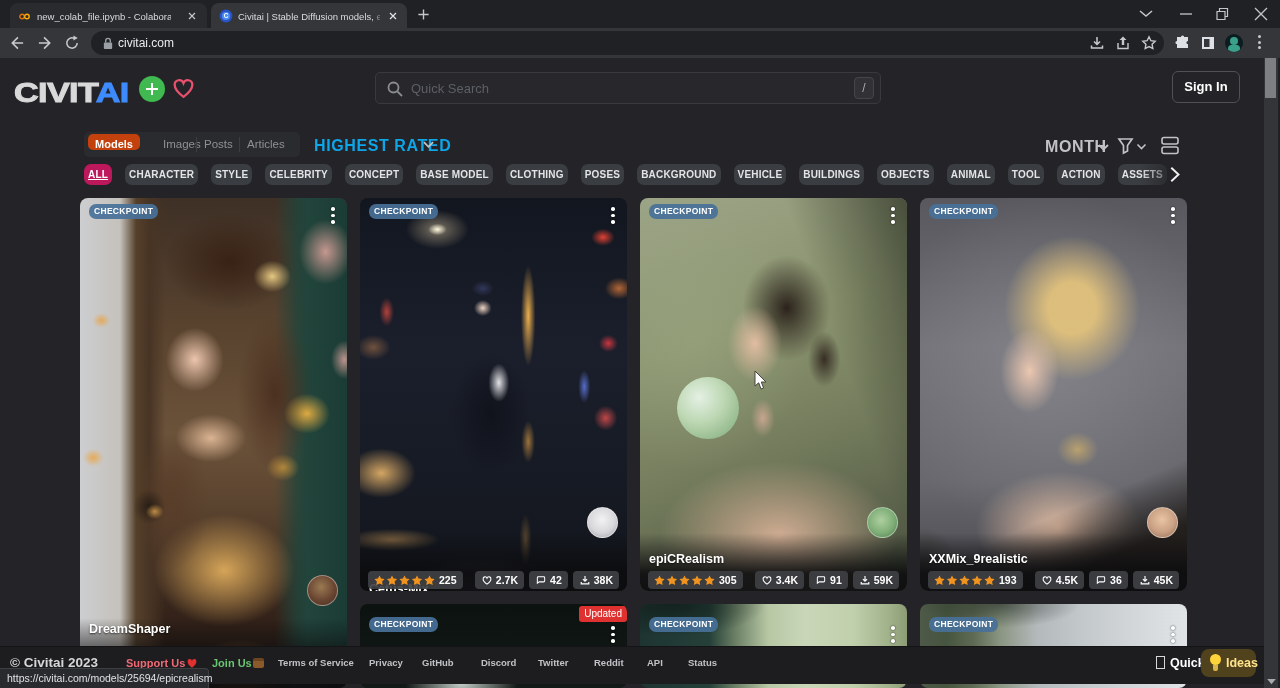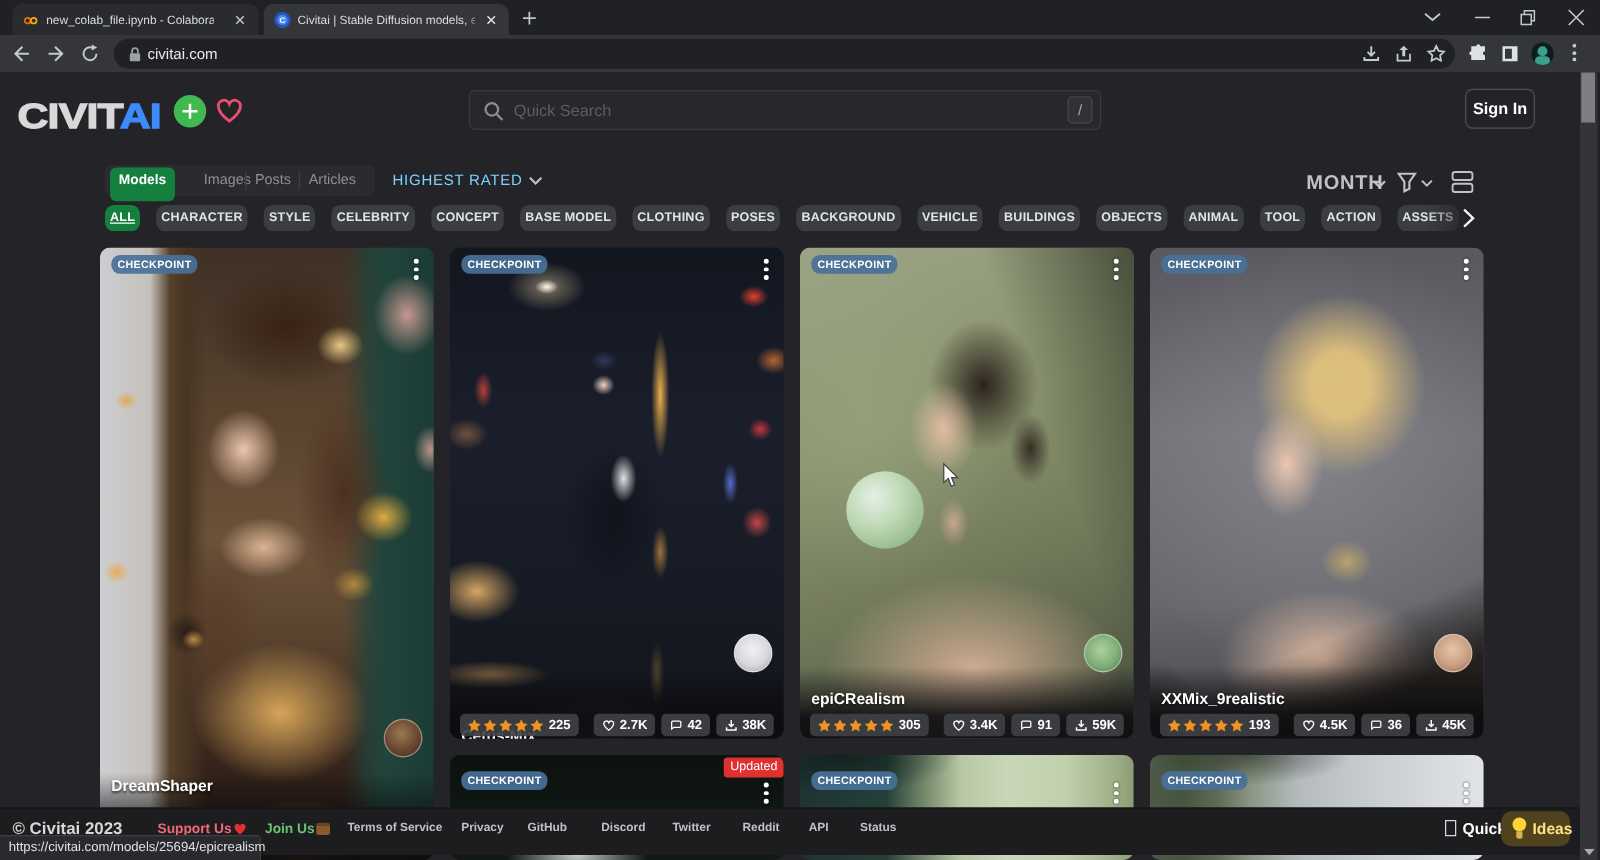--- a/index.html
+++ b/index.html
@@ -22,32 +22,32 @@
 
 #page { position:absolute; left:0; top:58px; width:1264px; height:630px; background:#242428; overflow:hidden; }
 
 #logo { position:absolute; left:14px; top:19px; font-size:28px; font-weight:bold; letter-spacing:-0.5px; color:#d9d9da; transform:scaleX(1.22); transform-origin:0 0; -webkit-text-stroke:1px #d9d9da; }
 #logo .ai { color:#3d8bfd; -webkit-text-stroke:1px #3d8bfd; }
 #plusbtn { position:absolute; left:139px; top:18px; width:26px; height:26px; border-radius:50%; background:#3fb950; }
 #heartbtn { position:absolute; left:171px; top:18px; width:25px; height:25px; }
 #searchbar { position:absolute; left:375px; top:14px; width:506px; height:32px; background:#28282c; border:1px solid #3a3a3e; border-radius:5px; }
 #searchbar .ph { position:absolute; left:35px; top:8px; font-size:13px; color:#5c5f66; }
 #slash { position:absolute; right:6px; top:4px; width:20px; height:22px; background:#323236; border:1px solid #46464a; border-radius:4px; color:#aaa; font-size:12px; text-align:center; line-height:20px; }
-#signin { position:absolute; left:1172px; top:13px; width:56px; height:32px; border:1px solid #515155; border-radius:6px; color:#fff; font-size:13px; font-weight:bold; text-align:center; line-height:30px; }
+#signin { position:absolute; left:1172px; top:13px; width:68px; height:32px; border:1px solid #515155; border-radius:6px; color:#fff; font-size:13px; font-weight:bold; text-align:center; line-height:30px; }
 
 #navrow { position:absolute; left:88px; top:76px; height:22px; white-space:nowrap; }
-.navchip { position:absolute; top:0; height:27px; border-radius:5px; font-size:11px; font-weight:bold; color:#fff; background:#15803d; text-align:center; line-height:21px; }
+.navchip { position:absolute; top:0; height:16px; border-radius:5px; font-size:11px; font-weight:bold; color:#fff; background:#c2410c; text-align:center; line-height:21px; }
 .navlink { position:absolute; top:4px; font-size:11.5px; color:#8e9095; }
 .navsep { position:absolute; top:3px; width:1px; height:15px; background:#3c3e42; }
-#hr { position:absolute; left:226px; top:3px; font-size:12px; font-weight:normal; letter-spacing:0.6px; color:#7dd3fc; white-space:nowrap; }
+#hr { position:absolute; left:226px; top:3px; font-size:16px; font-weight:bold; letter-spacing:0.6px; color:#0ea5e9; white-space:nowrap; }
 #monthrow { position:absolute; left:1045px; top:80px; height:18px; font-size:16px; font-weight:bold; letter-spacing:0.6px; color:#c1c2c5; }
 
 #chips { position:absolute; left:84px; top:106px; width:1112px; height:21px; display:flex; gap:13px; overflow:hidden; }
 .chip { flex:0 0 auto; height:21px; background:#3a3d41; border-radius:7px; color:#e3e4e6; font-size:10px; font-weight:bold; line-height:21px; padding:0 4px; letter-spacing:0.2px; }
-.chip.blue { background:#15803d; color:#fff;text-decoration:underline; }
+.chip.blue { background:#be185d; color:#fff;text-decoration:underline; }
 #chipfade { position:absolute; left:1140px; top:100px; width:56px; height:32px; background:linear-gradient(90deg, rgba(36,36,40,0), #242428 75%); }
 
 .card { position:absolute; width:267px; border-radius:8px; overflow:hidden; background:#1c1c1f; }
 .cimg { position:absolute; left:0; top:0; width:267px; height:100%; }
 .badge { position:absolute; left:9px; top:6px; height:15px; border-radius:7px; background:rgba(72,113,153,0.92); color:#fff; font-size:8.5px; font-weight:bold; letter-spacing:0.3px; line-height:15px; padding:0 5px; }
 .dots { position:absolute; right:12px; top:9px; width:4px; }
 .dots span { display:block; width:3.5px; height:3.5px; border-radius:50%; background:#fff; margin-bottom:3px; box-shadow:0 0 2px rgba(0,0,0,0.8); }
 .cgrad { position:absolute; left:0; bottom:0; width:100%; height:58px; background:linear-gradient(0deg, rgba(12,12,14,0.9) 30%, rgba(12,12,14,0)); }
 .ctitle { position:absolute; left:9px; font-size:12.5px; font-weight:bold; color:#fff; text-shadow:0 1px 2px rgba(0,0,0,0.7); }
 .cstats { position:absolute; left:8px; right:8px; height:18px; }

